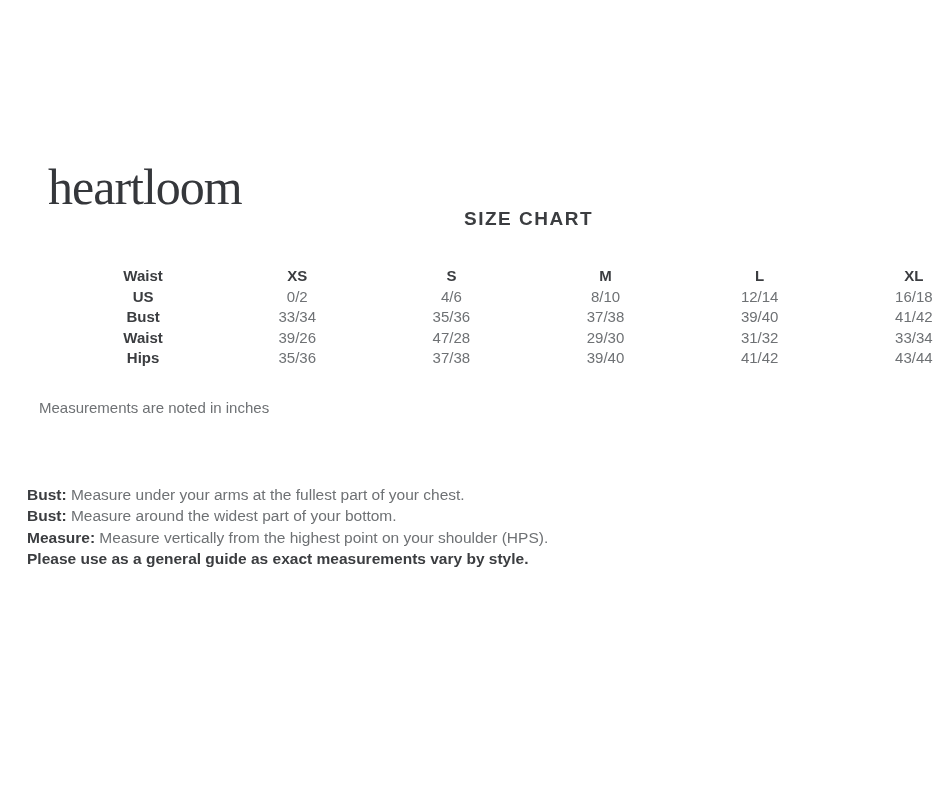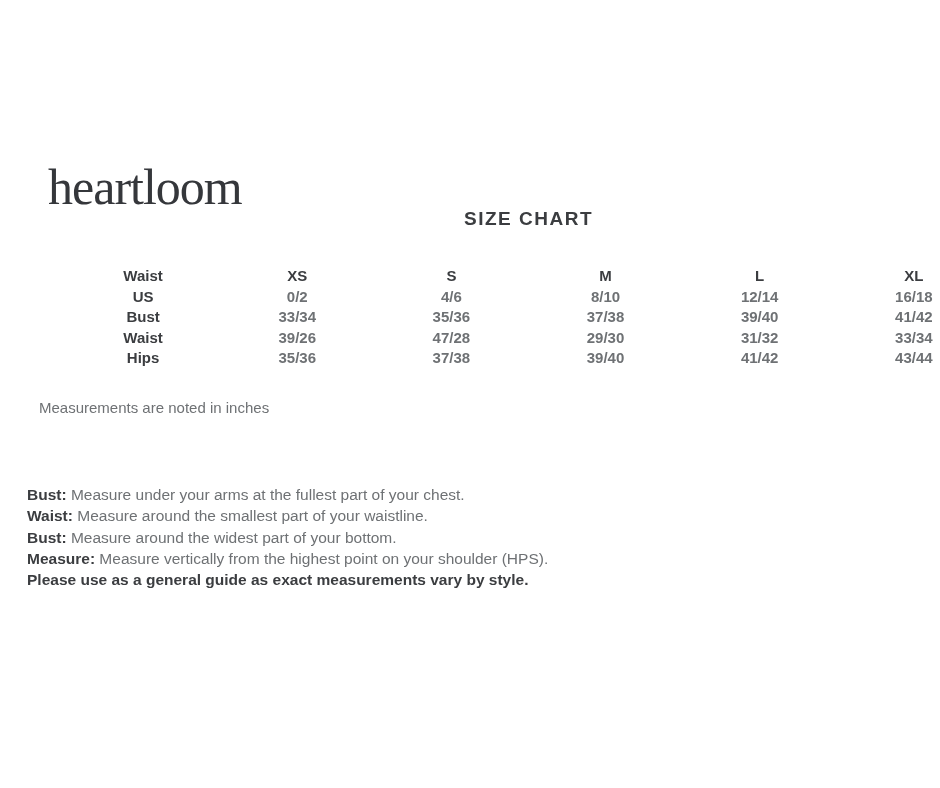--- a/index.html
+++ b/index.html
@@ -53,21 +53,21 @@
     font-size: 15px;
     line-height: 20.6px;
     padding: 0;
     white-space: nowrap;
   }
   table.size-chart th {
     font-weight: 600;
     color: var(--heading);
   }
   table.size-chart td {
-    font-weight: 700;
+    font-weight: 400;
     color: var(--body);
   }
 
   .units-note {
     position: absolute;
     left: 20px; top: 399px;
     font-size: 15px;
     color: var(--body);
     line-height: 17px;
   }
@@ -149,19 +149,18 @@
         <td>41/42</td>
         <td>43/44</td>
       </tr>
     </tbody>
   </table>
 
   <p class="units-note">Measurements are noted in inches</p>
 
   <div class="guide">
     <p><span class="lbl">Bust:</span><span> Measure under your arms at the fullest part of your chest.</span></p>
-    <p><span class="lbl">Waist:</span><span> Measure around the smallest part of your waistline.</span></p>
     <p><span class="lbl">Bust:</span><span> Measure around the widest part of your bottom.</span></p>
     <p><span class="lbl">Measure:</span><span> Measure vertically from the highest point on your shoulder (HPS).</span></p>
     <p class="disclaimer">Please use as a general guide as exact measurements vary by style.</p>
   </div>
 
 </div>
 
 </body></html>

